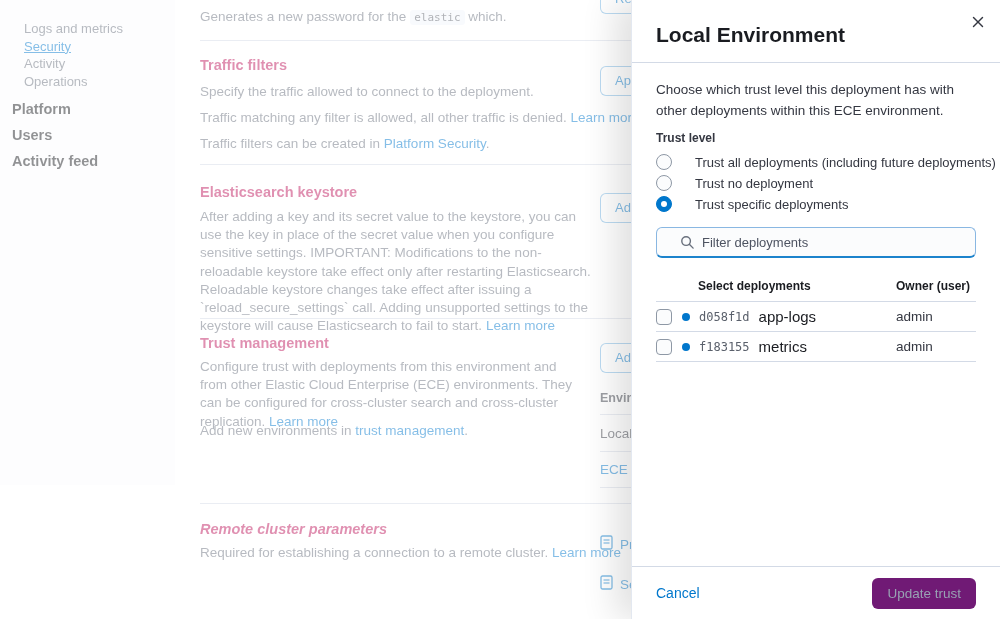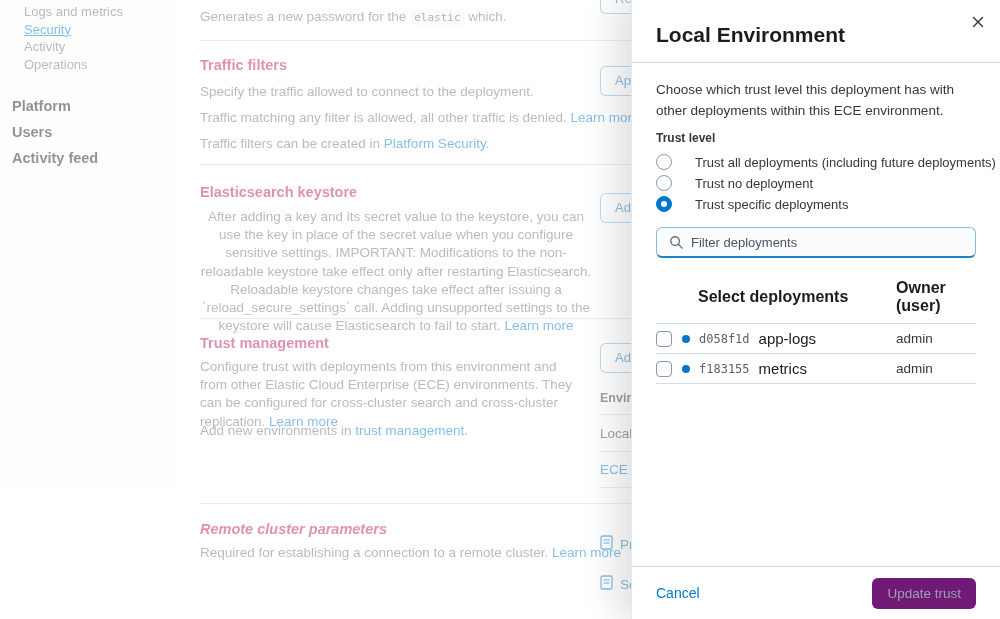--- a/index.html
+++ b/index.html
@@ -3,27 +3,27 @@
 <meta charset="utf-8">
 <style>
   * { margin:0; padding:0; box-sizing:border-box; }
   html,body { width:1000px; height:619px; overflow:hidden;
     font-family:"Liberation Sans","DejaVu Sans",sans-serif; background:#fff; }
   body { position:relative; color:#343741; }
 
   
   .bg { position:absolute; inset:0; z-index:1; }
   .sidebar { position:absolute; left:0; top:0; width:175px; height:485px;
-    background:#fafbfd; padding-top:3px; }
+    background:#fafbfd; padding-top:20px; }
   .side-sub { display:block; margin-left:24px; font-size:13px; line-height:17.5px;
     color:#69707d; text-decoration:none; }
   .side-sub.active { color:#0077cc; text-decoration:underline; }
   .side-head { display:block; margin-left:12px; font-size:14.5px; font-weight:bold;
     color:#1a1c21; line-height:19px; }
-  .side-head.first { margin-top:24px; }
+  .side-head.first { margin-top:10px; }
   .side-head + .side-head { margin-top:7px; }
 
   .abs { position:absolute; }
   .hr { position:absolute; left:200px; width:800px; height:1px; background:#d3dae6; }
   .bg-h2 { font-size:14.5px; font-weight:bold; color:#be185d; }
   .bg-txt { font-size:13.5px; color:#69707d; line-height:18.2px; }
   .bg-link { color:#0077cc; text-decoration:none; }
   .bg-code { font-family:"DejaVu Sans Mono","Liberation Mono",monospace;
     font-size:11px; color:#5a606b; background:#f1f4fa; border-radius:3px; padding:1px 4px; }
   .bg-btn { position:absolute; left:600px; height:30px; padding:0 14px;
@@ -52,29 +52,29 @@
   .label-sm { font-size:12px; font-weight:bold; color:#343741; margin-bottom:7px; }
   .radio-row { display:flex; align-items:center; gap:23px; height:20px; margin-bottom:1px; }
   .radio { position:relative; flex:none; width:16px; height:16px; border-radius:50%;
     border:1px solid #8e98a5; background:#fbfcfd; cursor:pointer; }
   .radio.selected { background:#0077cc; border-color:#0077cc; }
   .radio.selected::after { content:""; position:absolute; top:4px; left:4px;
     width:6px; height:6px; border-radius:50%; background:#fff; }
   .radio-label { font-size:13px; color:#343741; white-space:nowrap; }
 
   .search-box { display:flex; align-items:center; gap:7px; height:31px; margin-top:13px;
-    padding:0 12px; background:#fbfcfd; border:1px solid #89b7e2;
+    padding:0 23px; background:#fbfcfd; border:1px solid #89b7e2;
     border-bottom:2px solid #1c83cc; border-radius:6px; }
   .search-box input { flex:1; border:none; outline:none; background:transparent;
     font-size:13px; color:#343741; font-family:inherit; }
   .search-box input::placeholder { color:#4d5361; opacity:1; }
 
   .tbl { margin-top:21px; }
   .tbl-header { display:flex; align-items:center; padding:0 0 8px 42px;
-    border-bottom:1px solid #d3dae6; font-size:16px; font-weight:bold; color:#1a1c21; }
+    border-bottom:1px solid #d3dae6; font-size:12px; font-weight:bold; color:#1a1c21; }
   .tbl-header .col-dep { flex:1; }
   .tbl-header .col-own { width:80px; }
   .tbl-row { display:flex; align-items:center; height:30px; border-bottom:1px solid #d3dae6; }
   .checkbox { flex:none; width:16px; height:16px; border:1px solid #8e98a5;
     border-radius:4px; background:#fbfcfd; margin-right:10px; cursor:pointer; }
   .health-dot { flex:none; width:8px; height:8px; border-radius:50%;
     background:#0077cc; margin-right:9px; }
   .dep-id { font-family:"DejaVu Sans Mono","Liberation Mono",monospace;
     font-size:12px; color:#5a606b; margin-right:9px; }
   .dep-name { font-size:15px; color:#1a1c21; }
@@ -119,21 +119,21 @@
     <a class="bg-link" href="#">Learn more</a>
   </p>
   <p class="abs bg-txt" style="left:200px; top:135px;">
     <span>Traffic filters can be created in</span>
     <a class="bg-link" href="#">Platform Security</a><span>.</span>
   </p>
 
   <div class="hr" style="top:164px;"></div>
 
   <h2 class="abs bg-h2" style="left:200px; top:184px;">Elasticsearch keystore</h2>
-  <p class="abs bg-txt" style="left:200px; top:208px; width:392px;text-align:center;">
+  <p class="abs bg-txt" style="left:200px; top:208px; width:392px;">
     <span>After adding a key and its secret value to the keystore, you can use the key in place of the secret value when you configure sensitive settings. IMPORTANT: Modifications to the non-reloadable keystore take effect only after restarting Elasticsearch. Reloadable keystore changes take effect after issuing a `reload_secure_settings` call. Adding unsupported settings to the keystore will cause Elasticsearch to fail to start.</span>
     <a class="bg-link" href="#">Learn more</a>
   </p>
   <button class="bg-btn" style="top:193px;">Add</button>
 
   <div class="hr" style="top:318px;"></div>
 
   <h2 class="abs bg-h2" style="left:200px; top:335px;">Trust management</h2>
   <p class="abs bg-txt" style="left:200px; top:358px; width:384px;">
     <span>Configure trust with deployments from this environment and from other Elastic Cloud Enterprise (ECE) environments. They can be configured for cross-cluster search and cross-cluster replication.</span>

